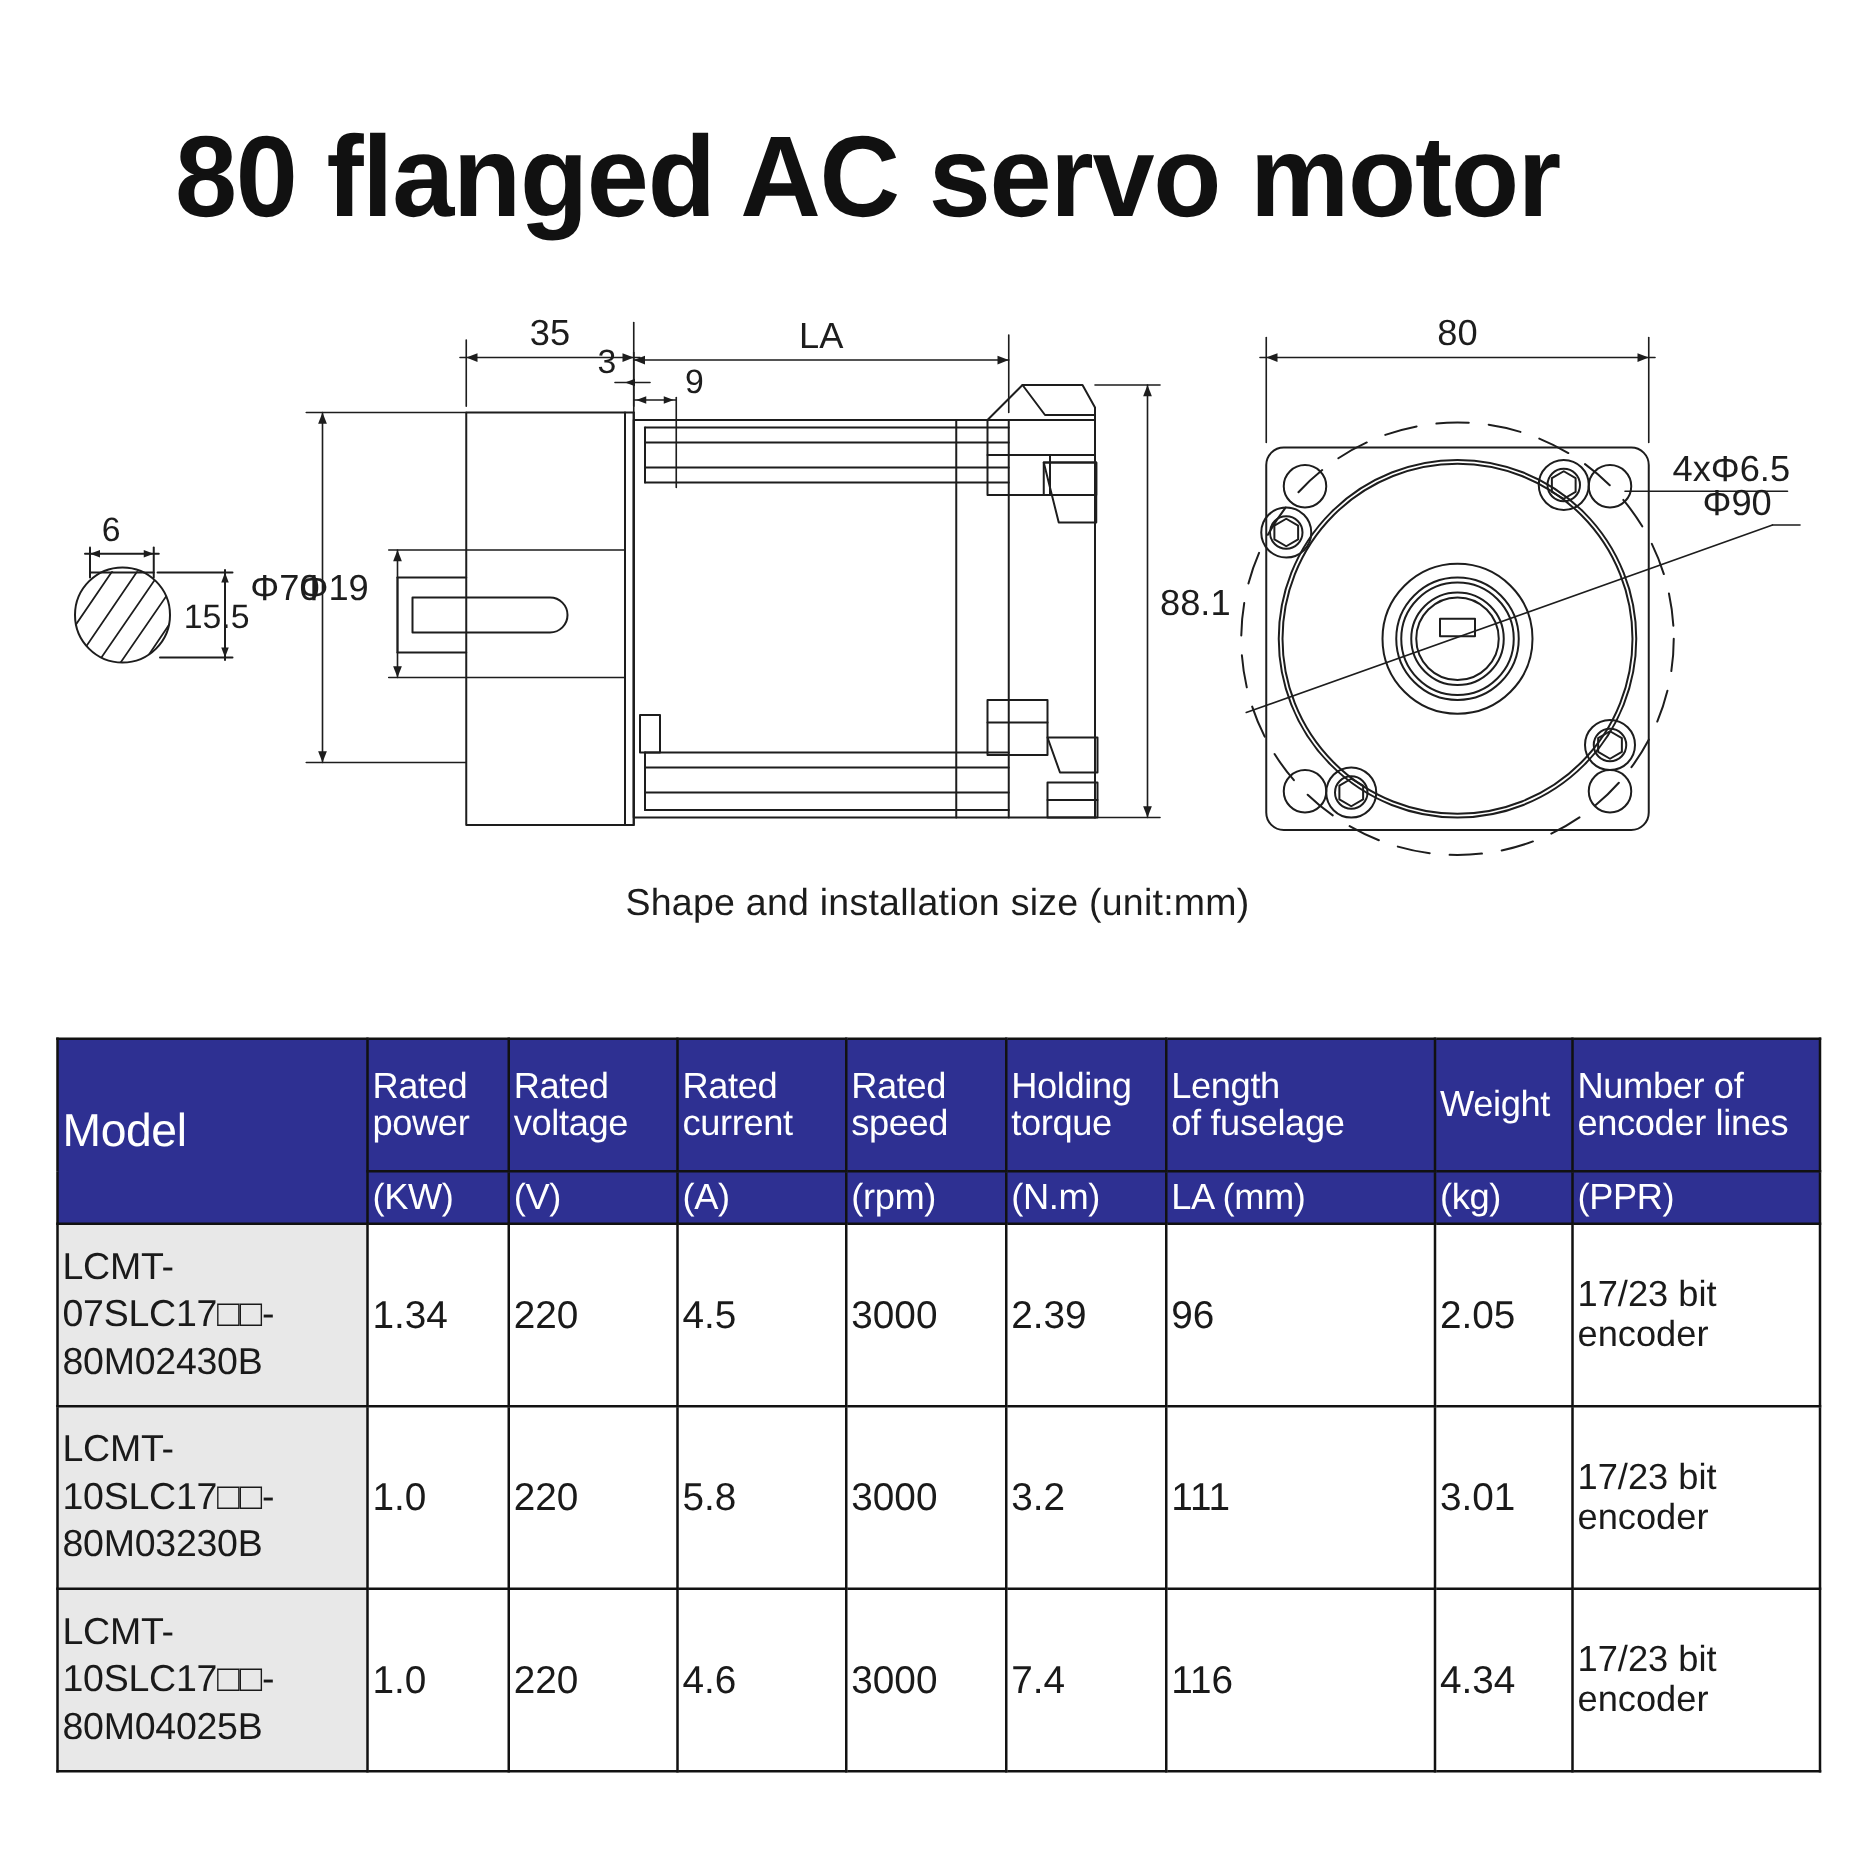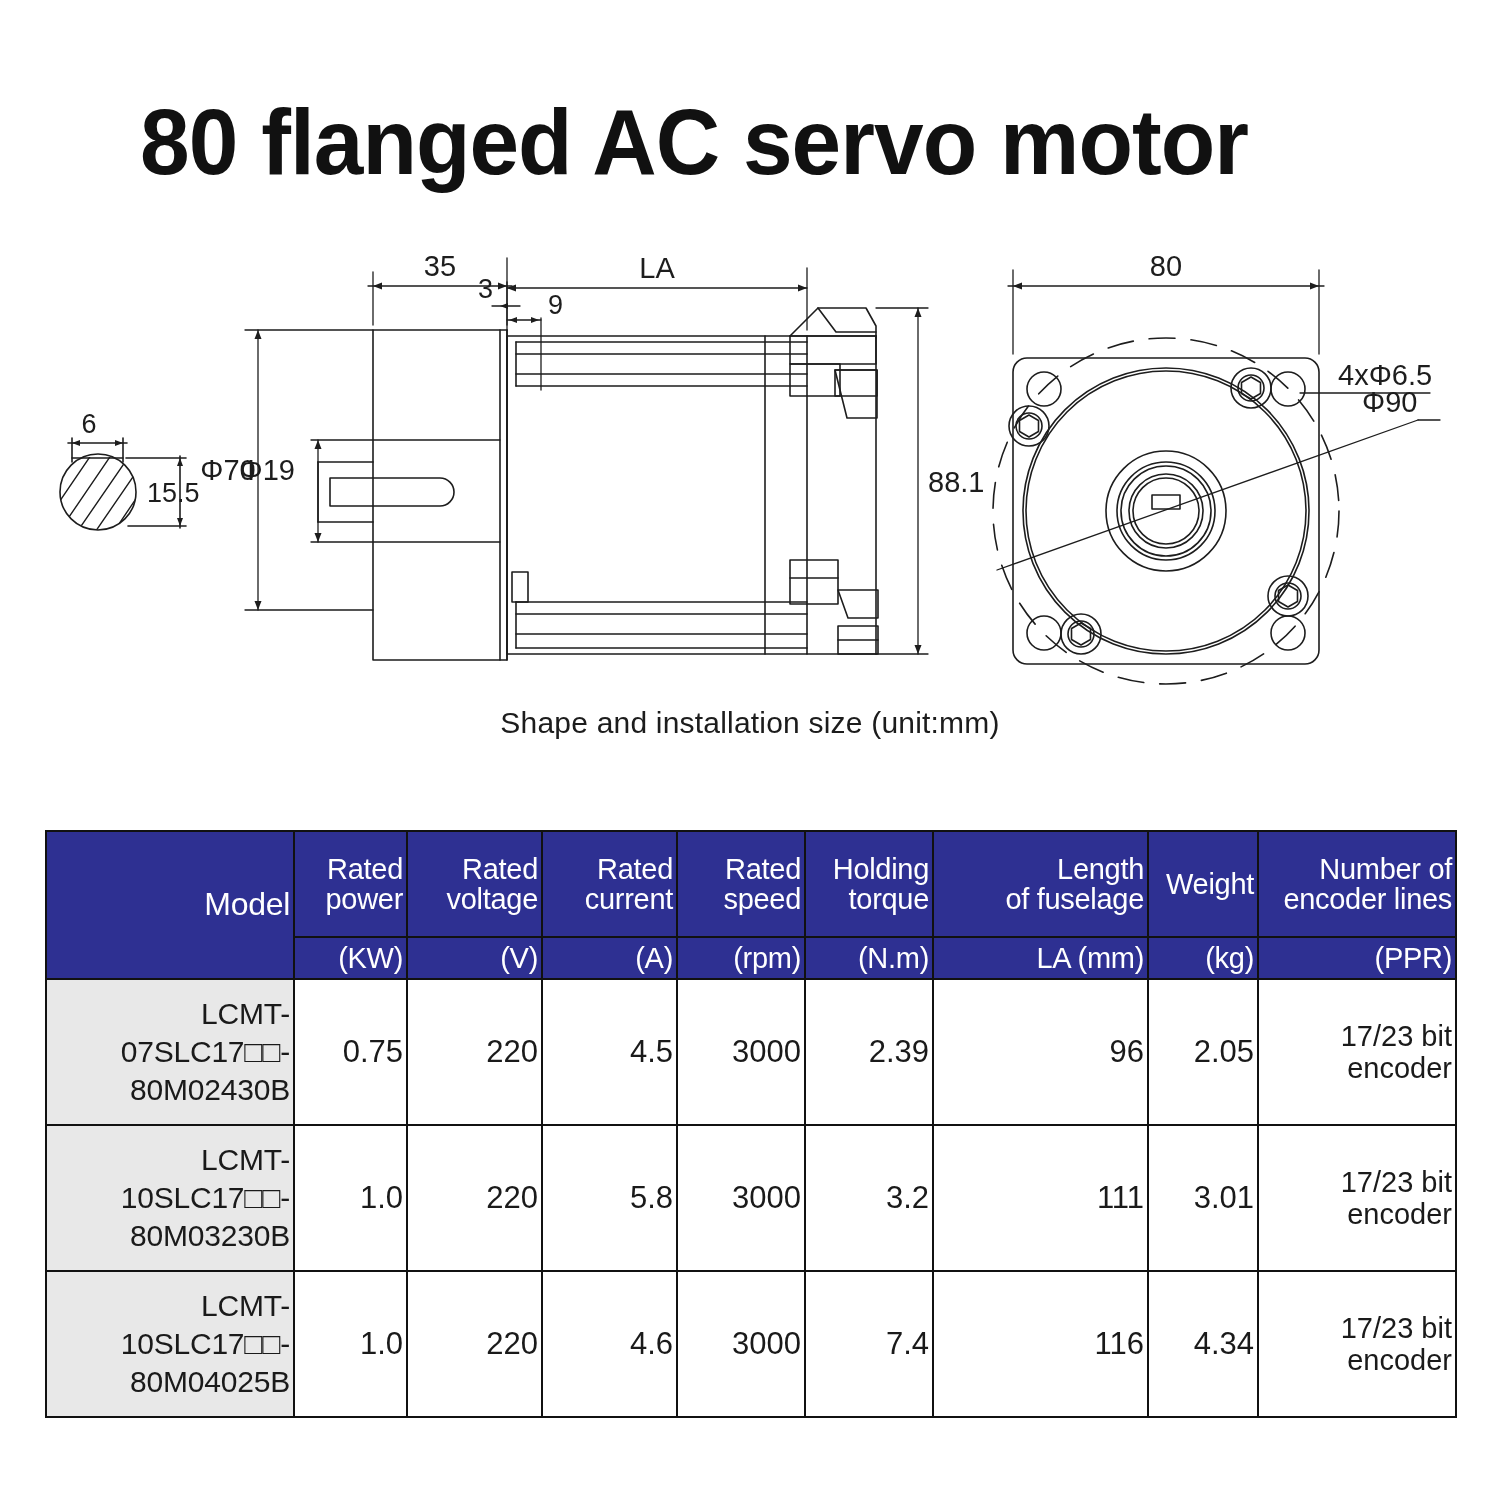--- a/index.html
+++ b/index.html
@@ -53,38 +53,38 @@
     left: 45px; top: 830px;
     width: 1410px;
   }
   table.spec {
     border-collapse: collapse;
     width: 1410px;
     table-layout: fixed;
   }
   table.spec th, table.spec td {
     border: 2px solid #111111;
-    text-align: right;
+    text-align: left;
     vertical-align: middle;
     padding: 2px 3px;
   }
   table.spec thead th {
     background: #2e3092;
     color: #ffffff;
     font-weight: normal;
     font-size: 29px;
     line-height: 1.04;
     letter-spacing: -0.3px;
   }
   table.spec thead th.unit-row {
     font-size: 29px;
     height: 42px;
   }
   table.spec thead th.model-head {
-    font-size: 32px;
+    font-size: 37px;
   }
   tr.head-top th { height: 106px; }
   table.spec tbody td {
     background: #ffffff;
     font-size: 31px;
     height: 146px;
   }
   table.spec tbody td.model-cell {
     background: #e8e8e8;
     font-size: 30px;
@@ -348,21 +348,21 @@
         <th class="unit-row">(rpm)</th>
         <th class="unit-row">(N.m)</th>
         <th class="unit-row">LA (mm)</th>
         <th class="unit-row">(kg)</th>
         <th class="unit-row">(PPR)</th>
       </tr>
     </thead>
     <tbody id="spec-body">
         <tr>
           <td class="model-cell">LCMT-<br>07SLC17□□-<br>80M02430B</td>
-          <td>0.75</td>
+          <td>1.34</td>
           <td>220</td>
           <td>4.5</td>
           <td>3000</td>
           <td>2.39</td>
           <td>96</td>
           <td>2.05</td>
           <td class="enc-cell">17/23 bit<br>encoder</td>
         </tr>
         <tr>
           <td class="model-cell">LCMT-<br>10SLC17□□-<br>80M03230B</td>

